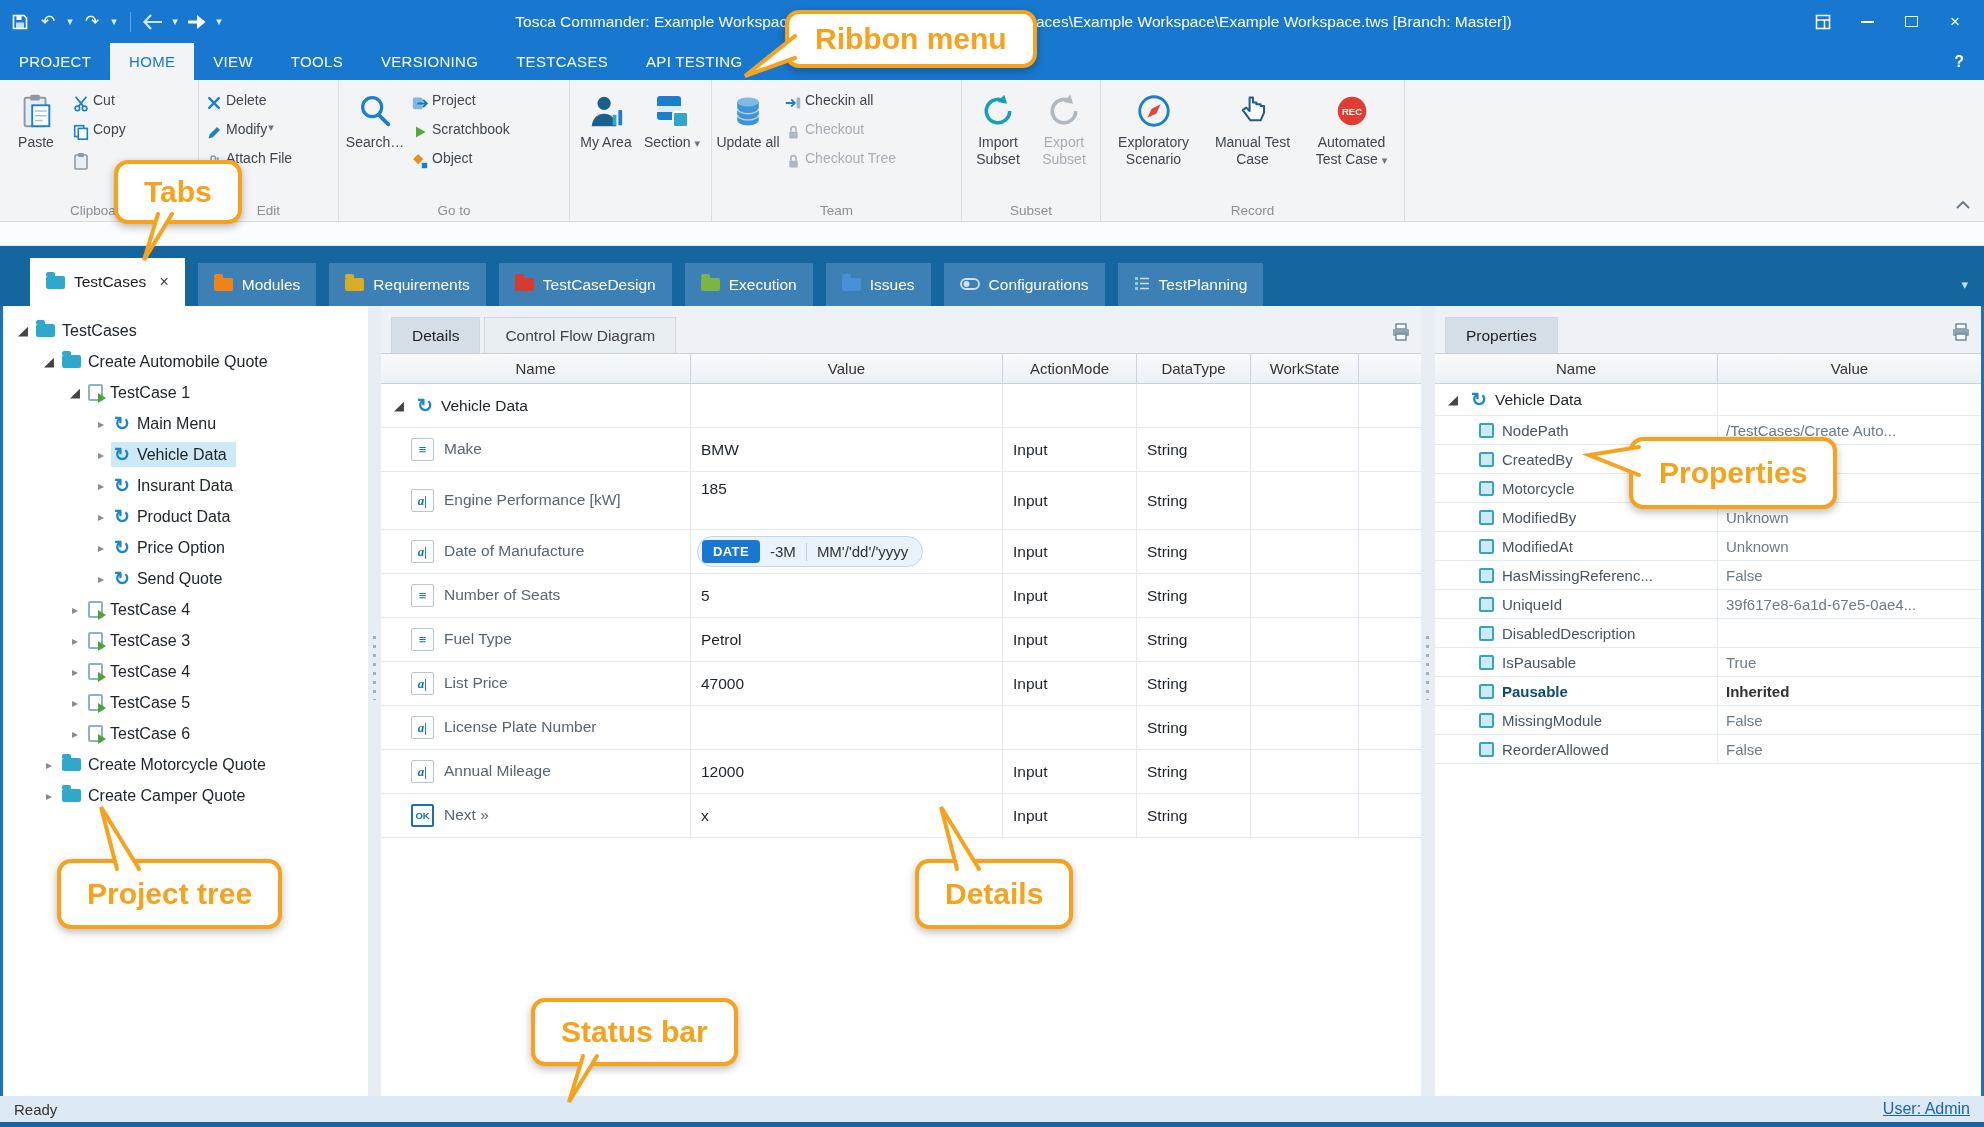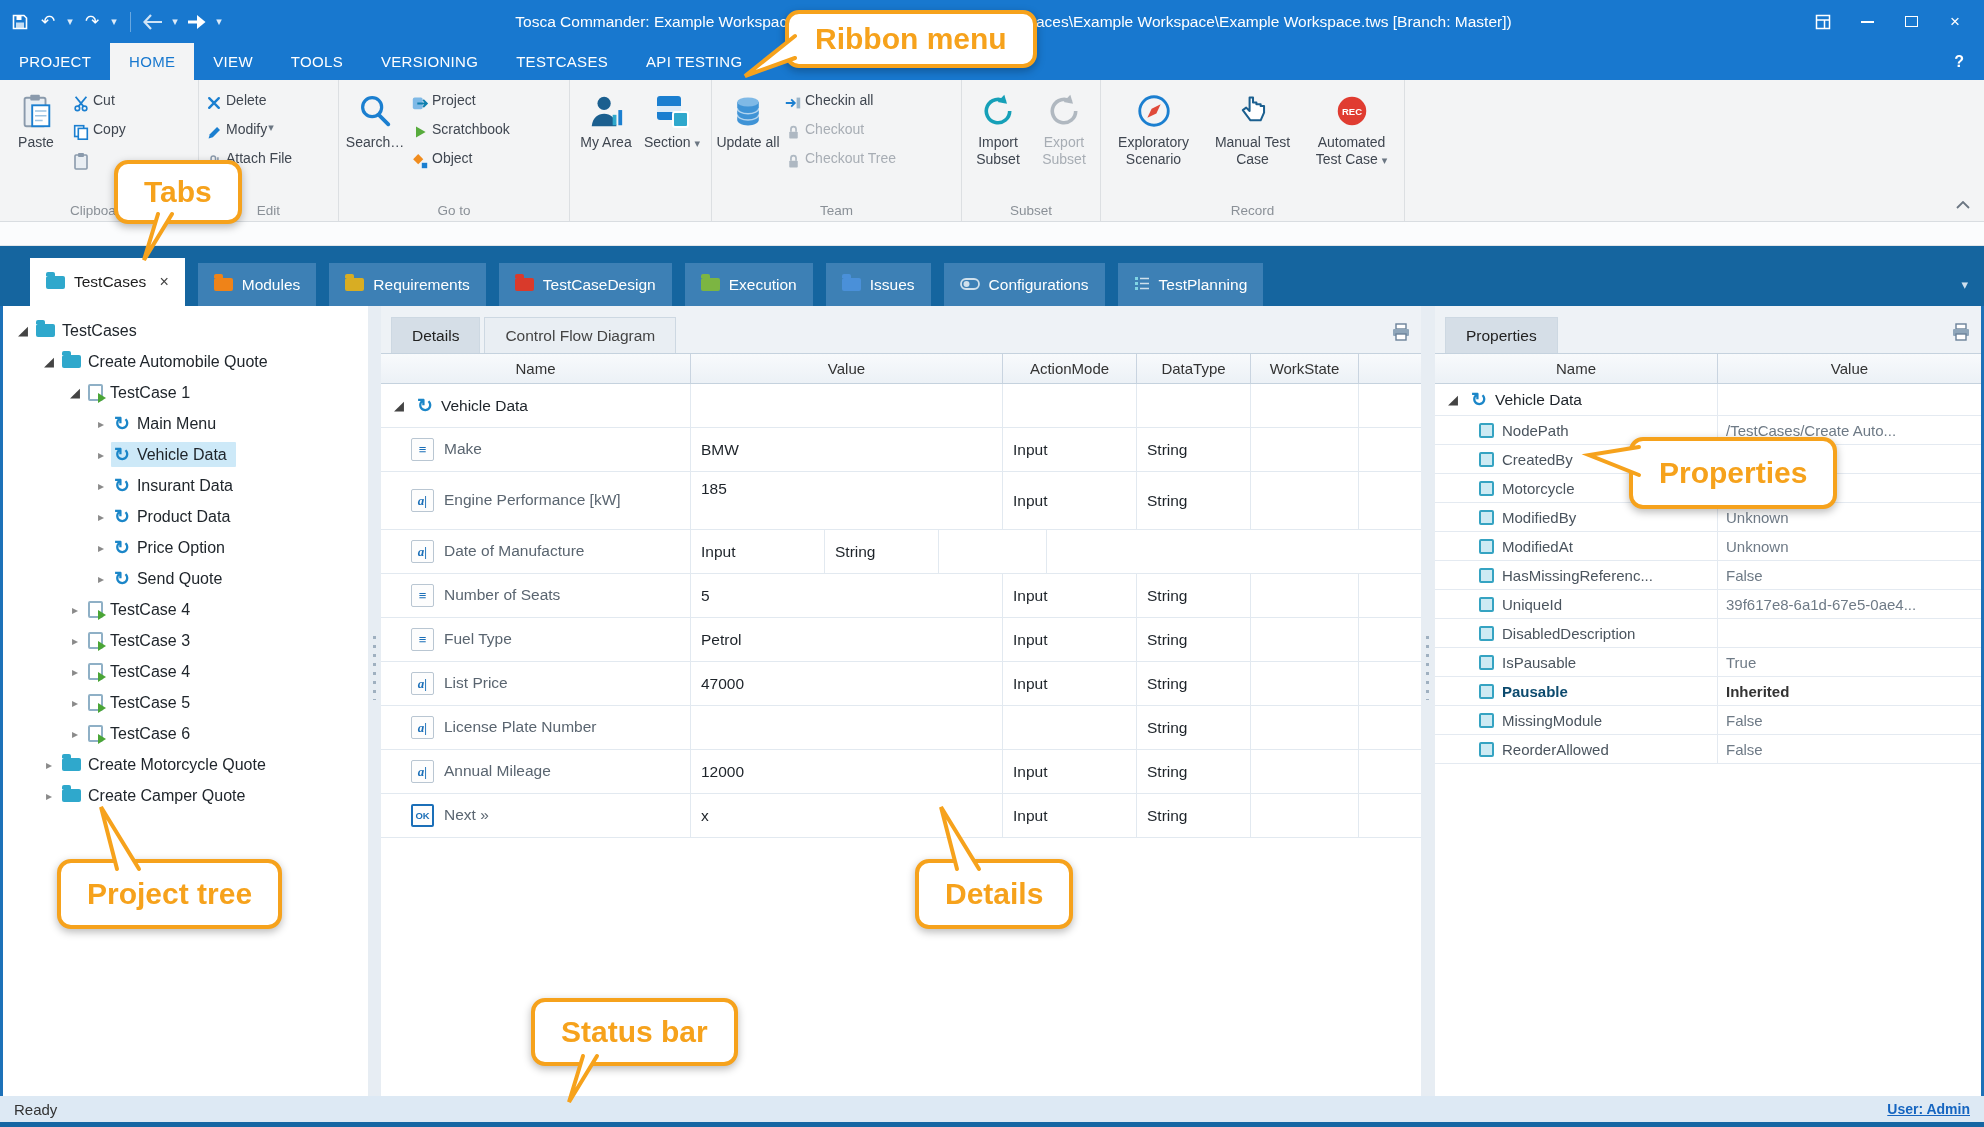--- a/index.html
+++ b/index.html
@@ -107,21 +107,21 @@
   .pc { border-right: 1px solid #e4eaf1; height: 100%; display: flex; align-items: center; padding: 0 8px; overflow: hidden; white-space: nowrap; }
   .pc.pname { padding-left: 44px; gap: 8px; color: #4a545e; }
   .pgroup .pc.pname { padding-left: 8px; gap: 8px; color: #1d2329; font-size: 15.5px; }
   .pc.pval { color: #6e7a86; }
   .prow.bold .pname { font-weight: bold; color: #0c4a6e; }
   .prow.bold .pval { color: #333; font-weight: bold; }
   .i-prop { width: 15px; height: 15px; background: #cdeaf3; border: 2px solid #35a3c2; border-radius: 2px; flex: none; display: inline-block; }
 
   
   .statusbar { height: 26px; background: #dde9f4; display: flex; align-items: center; padding: 0 14px; font-size: 15px; color: #333; flex: none; }
-  .status-user { margin-left: auto; color: #1565c0; font-weight: bold; text-decoration: underline; font-size: 14px; }
+  .status-user { margin-left: auto; color: #1565c0; font-weight: normal; text-decoration: underline; font-size: 16px; }
   .bottomstrip { height: 5px; background: #1566a3; flex: none; }
 
   
   .callout { position: absolute; background: #fff; border: 4px solid #f6a21c; border-radius: 14px; color: #f6a21c;
              font-weight: bold; font-size: 30px; display: flex; align-items: center; justify-content: center;
              padding: 0 26px; z-index: 60; box-shadow: 0 3px 8px rgba(0,0,0,.28); white-space: nowrap; }
   .ctail { position: absolute; overflow: visible; }
   .co-ribbon { left: 785px; top: 10px; height: 58px; }
   .co-tabs { left: 114px; top: 160px; height: 64px; }
   .co-ptree { left: 57px; top: 859px; height: 70px; }
@@ -669,20 +669,28 @@
         <div class="dc w2" style="align-items:flex-start;padding-top:8px">185</div>
         <div class="dc w3">Input</div>
         <div class="dc w4">String</div>
         <div class="dc w5"></div>
       </div>
       <div class="drow">
         <div class="dc namec w1">
             <span class="i-field txt">a|</span>
             <span class="ntext">Date of Manufacture</span>
           </div>
+        <div class="dc w2" style="padding-left:6px">
+          <span class="datewrap">
+            <span class="datebtn">DATE</span>
+            <span class="dateval">-3M</span>
+            <span class="datesep"></span>
+            <span class="datefmt">MM'/'dd'/'yyyy</span>
+          </span>
+        </div>
         <div class="dc w3">Input</div>
         <div class="dc w4">String</div>
         <div class="dc w5"></div>
       </div>
       <div class="drow">
         <div class="dc namec w1">
             <span class="i-field">≡</span>
             <span class="ntext">Number of Seats</span>
           </div>
         <div class="dc w2">5</div>

